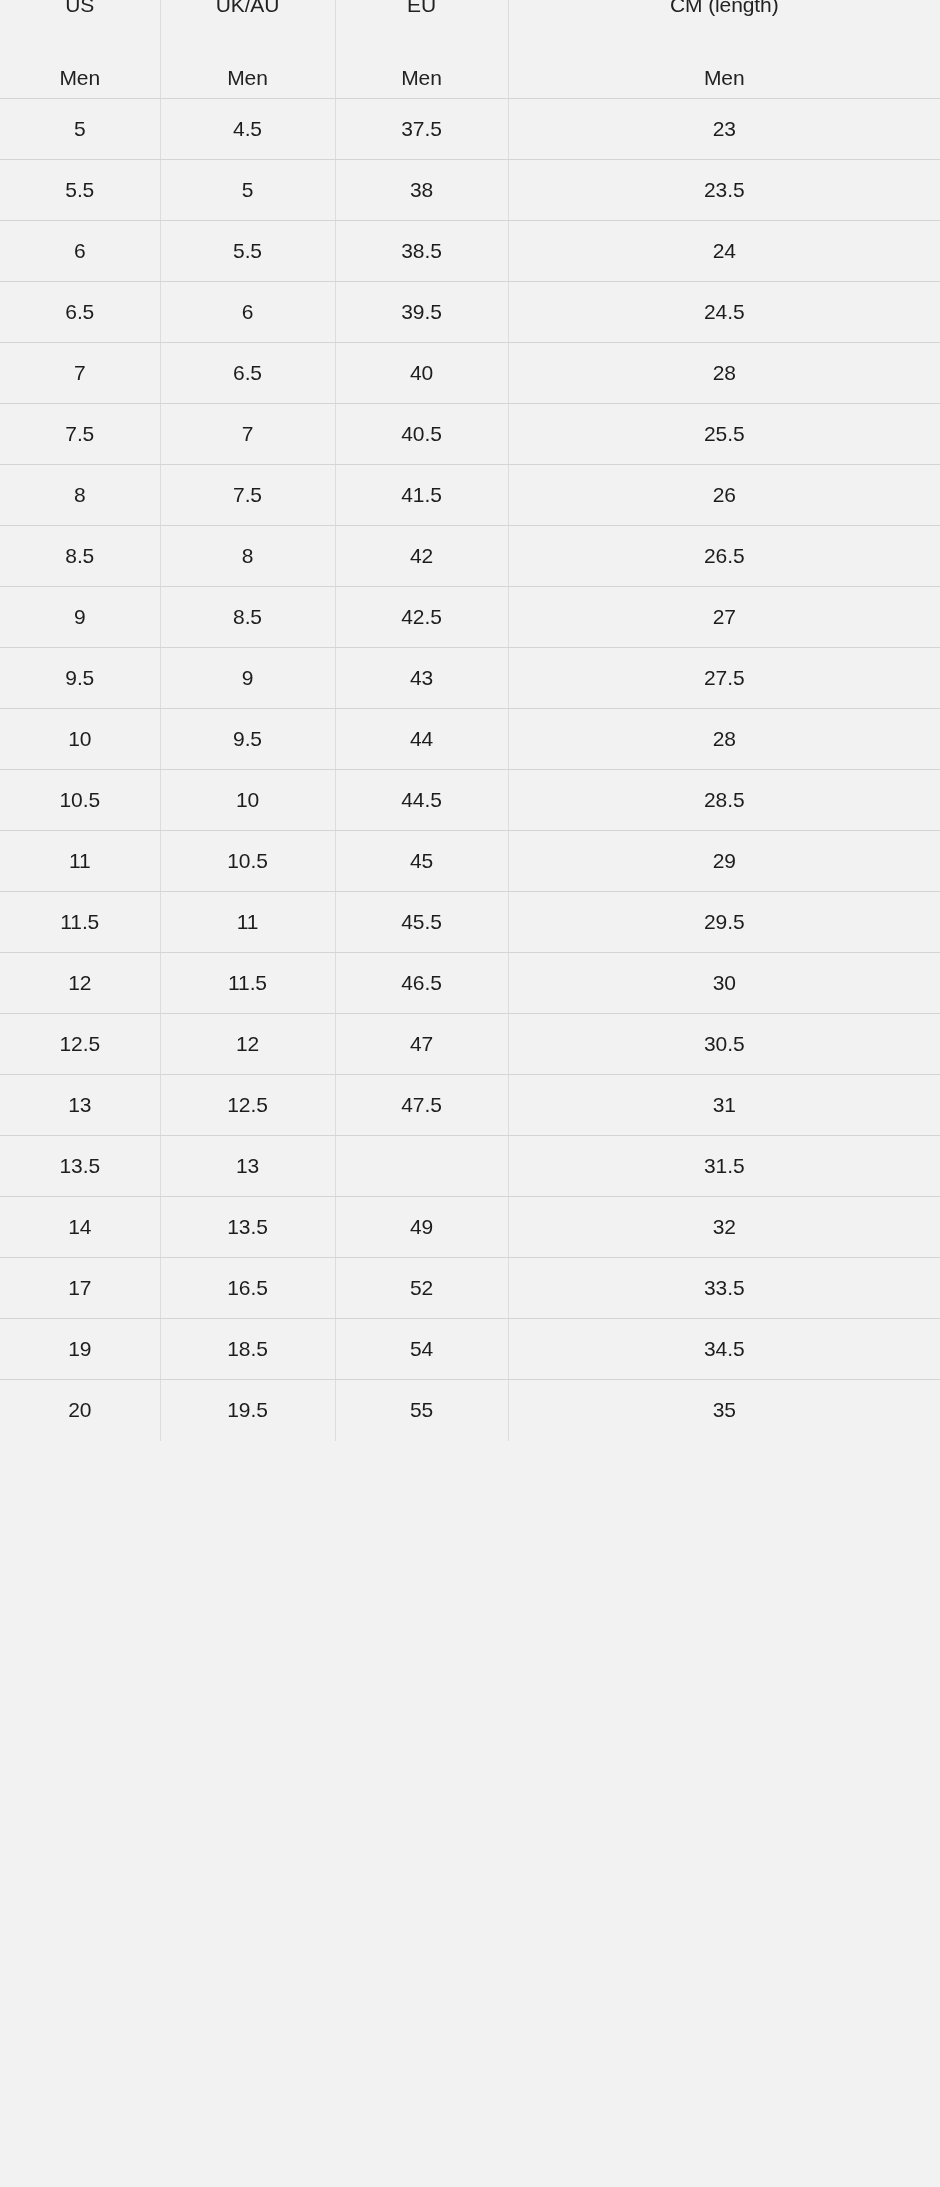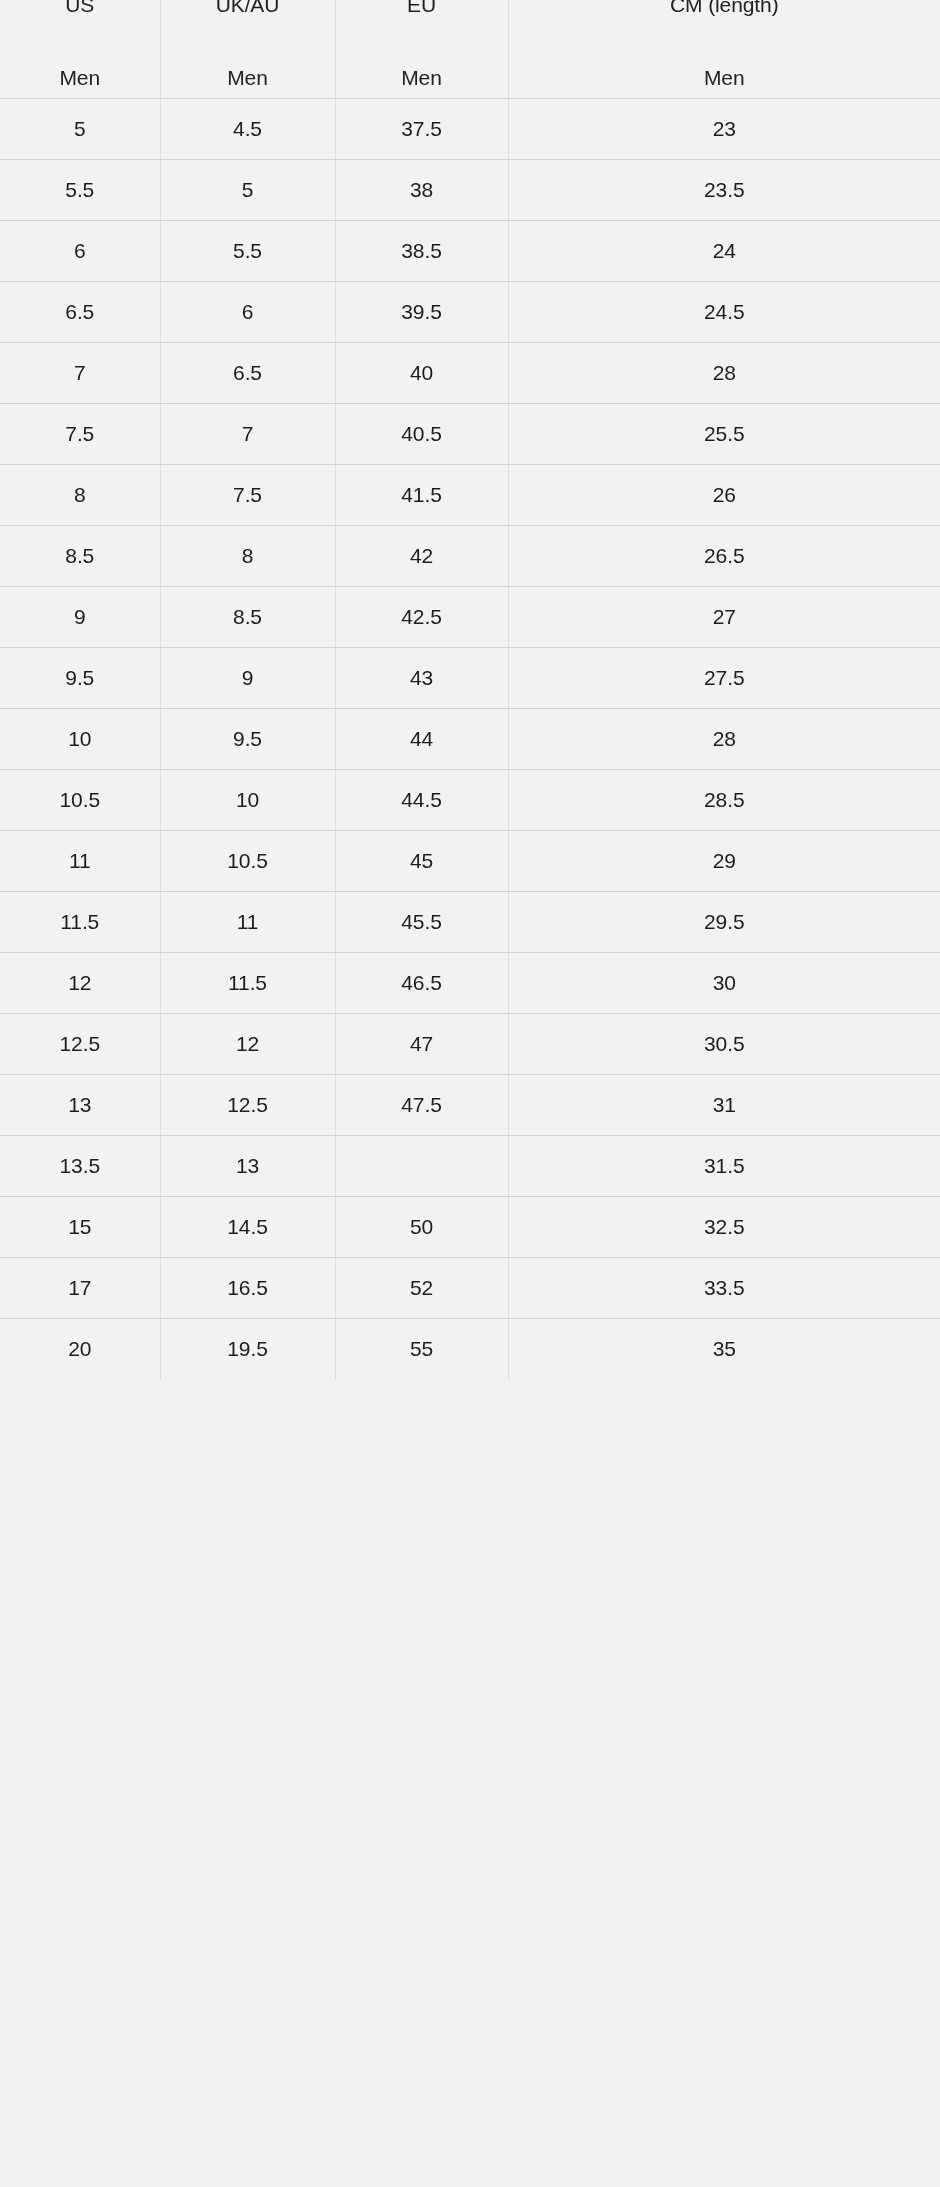--- a/index.html
+++ b/index.html
@@ -210,32 +210,38 @@
           <td>47.5</td>
           <td>31</td>
         </tr>
         <tr class="data-row">
           <td>13.5</td>
           <td>13</td>
           <td class="empty-cell"></td>
           <td>31.5</td>
         </tr>
         <tr class="data-row">
-          <td>15</td>
-          <td>14.5</td>
-          <td>50</td>
-          <td>32.5</td>
+          <td>14</td>
+          <td>13.5</td>
+          <td>49</td>
+          <td>32</td>
         </tr>
         <tr class="data-row">
           <td>17</td>
           <td>16.5</td>
           <td>52</td>
           <td>33.5</td>
         </tr>
         <tr class="data-row">
+          <td>19</td>
+          <td>18.5</td>
+          <td>54</td>
+          <td>34.5</td>
+        </tr>
+        <tr class="data-row">
           <td>20</td>
           <td>19.5</td>
           <td>55</td>
           <td>35</td>
         </tr>
       </tbody>
   </table>
 </div>
 
 </body></html>

